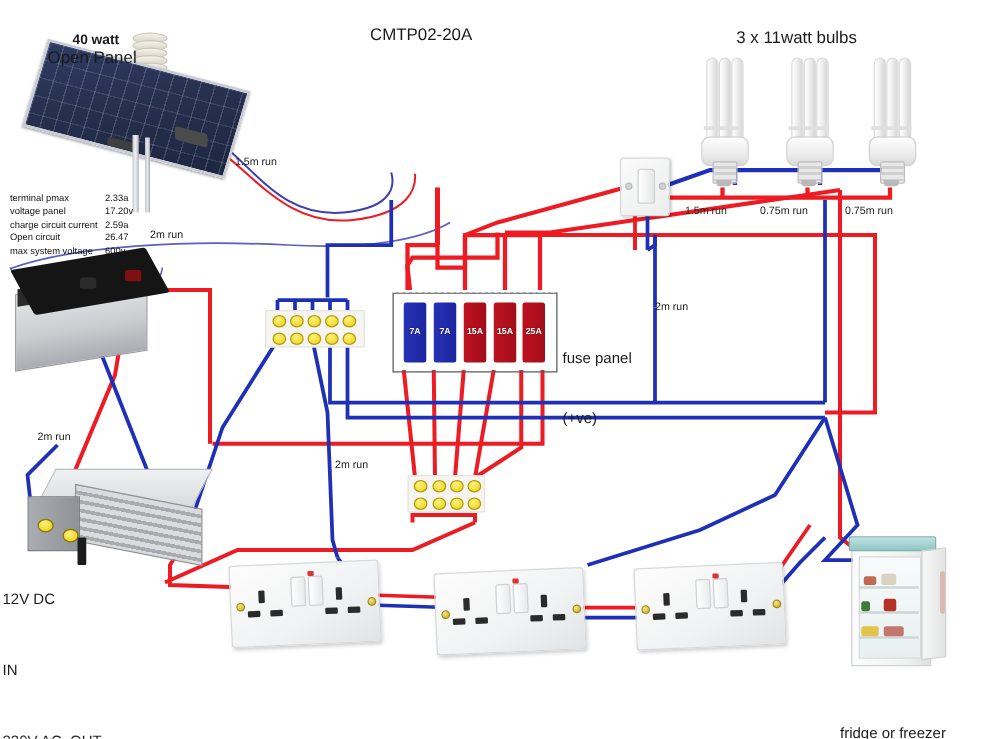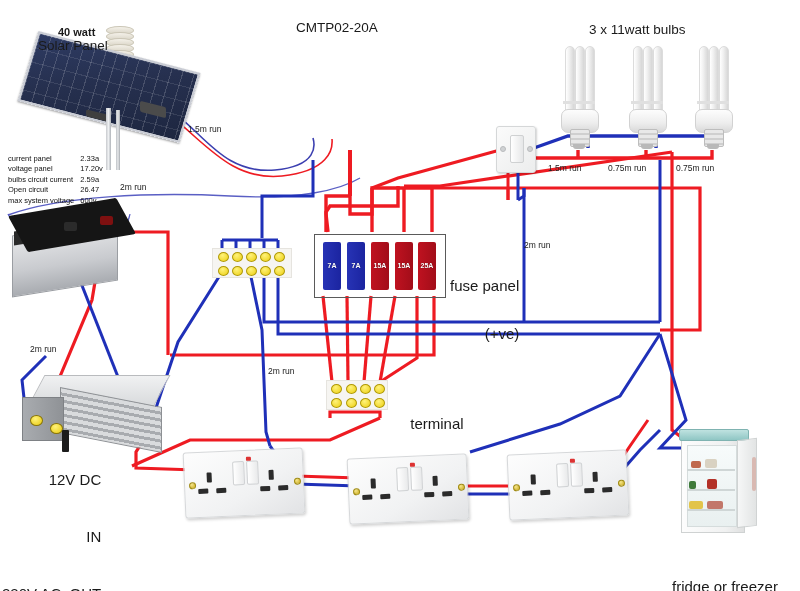--- a/index.html
+++ b/index.html
@@ -5,21 +5,21 @@
   html,body{margin:0;padding:0;background:#fff;}
   body{width:800px;height:591px;position:relative;overflow:hidden;
        font-family:"Liberation Sans", sans-serif;color:#1a1a1a;}
   #stage{position:absolute;inset:0;width:800px;height:591px;}
   #wires{position:absolute;left:0;top:0;width:800px;height:591px;}
   .lbl{position:absolute;white-space:pre;line-height:1.25;}
   .t-bold{font-weight:bold;font-size:11px;}
   .t-run{font-size:8.5px;color:#222;}
   .t-spec{font-size:7.5px;color:#111;}
   .t-big{font-size:13.5px;}
-  .t-med{font-size:15px;text-align:right;}
+  .t-med{font-size:12px;}
 
   
   #solar{position:absolute;left:22px;top:30px;width:175px;height:120px;}
   .sp-glass{position:absolute;left:6px;top:22px;width:158px;height:66px;
     background:linear-gradient(160deg,#2e3b63 0%,#26304f 45%,#1d2640 100%);
     border:2px solid #c9ccd4;transform:matrix(1,0.26,-0.30,1,0,0);
     box-shadow:0 1px 2px rgba(0,0,0,.35);}
   .sp-cells{position:absolute;inset:0;
     background:repeating-linear-gradient(to right,rgba(255,255,255,.16) 0 1px,transparent 1px 11px),
                repeating-linear-gradient(to bottom,rgba(255,255,255,.10) 0 1px,transparent 1px 14px);}
@@ -215,35 +215,35 @@
     </div>
     <div class="sp-glass">
       <div class="sp-cells"></div>
     </div>
     <div class="sp-box"></div>
     <div class="sp-box2"></div>
     <div class="sp-pole"></div>
     <div class="sp-pole2"></div>
   </div>
   <div class="lbl t-bold" style="left:58px;top:26px;">40 watt</div>
-  <div class="lbl t-big" style="left:38px;top:38px;">Solar Panel</div>
+  <div class="lbl t-big" style="left:38px;top:38px;">Open Panel</div>
 
   <div class="lbl" style="left:8px;top:114px;">
     <table style="border-collapse:collapse;">
       <tbody>
         <tr>
-          <td class="t-spec" style="padding:0 6px 1px 0;">current panel</td>
+          <td class="t-spec" style="padding:0 6px 1px 0;">terminal pmax</td>
           <td class="t-spec" style="padding:0 0 1px 0;">2.33a</td>
         </tr>
         <tr>
           <td class="t-spec" style="padding:0 6px 1px 0;">voltage panel</td>
           <td class="t-spec" style="padding:0 0 1px 0;">17.20v</td>
         </tr>
         <tr>
-          <td class="t-spec" style="padding:0 6px 1px 0;">bulbs circuit current</td>
+          <td class="t-spec" style="padding:0 6px 1px 0;">charge circuit current</td>
           <td class="t-spec" style="padding:0 0 1px 0;">2.59a</td>
         </tr>
         <tr>
           <td class="t-spec" style="padding:0 6px 1px 0;">Open circuit</td>
           <td class="t-spec" style="padding:0 0 1px 0;">26.47</td>
         </tr>
         <tr>
           <td class="t-spec" style="padding:0 6px 1px 0;">max system voltage</td>
           <td class="t-spec" style="padding:0 0 1px 0;">600v</td>
         </tr>
@@ -347,24 +347,20 @@
 
   <div class="strip" style="left:326px;top:380px;width:60px;height:28px;">
     <div class="sterm" style="left:4px;top:3px;"></div>
     <div class="sterm" style="left:19px;top:3px;"></div>
     <div class="sterm" style="left:33px;top:3px;"></div>
     <div class="sterm" style="left:47px;top:3px;"></div>
     <div class="sterm" style="left:4px;top:17px;"></div>
     <div class="sterm" style="left:19px;top:17px;"></div>
     <div class="sterm" style="left:33px;top:17px;"></div>
     <div class="sterm" style="left:47px;top:17px;"></div>
-  </div>
-  <div class="lbl t-med" style="left:394px;top:384px;line-height:16px;">
-    <div>terminal</div>
-    <div>Strip (+ve)</div>
   </div>
 
   <div class="socket" style="left:184px;top:450px;transform:rotate(-2.5deg);">
     <div class="sw-rock" style="left:48px;"></div>
     <div class="sw-rock" style="left:62px;"></div>
     <div class="neon" style="left:62px;top:6px;"></div>
     <div class="pin-e" style="left:22px;top:20px;"></div>
     <div class="pin-h" style="left:13px;top:36px;"></div>
     <div class="pin-h" style="left:31px;top:36px;"></div>
     <div class="pin-e" style="left:84px;top:20px;"></div>

